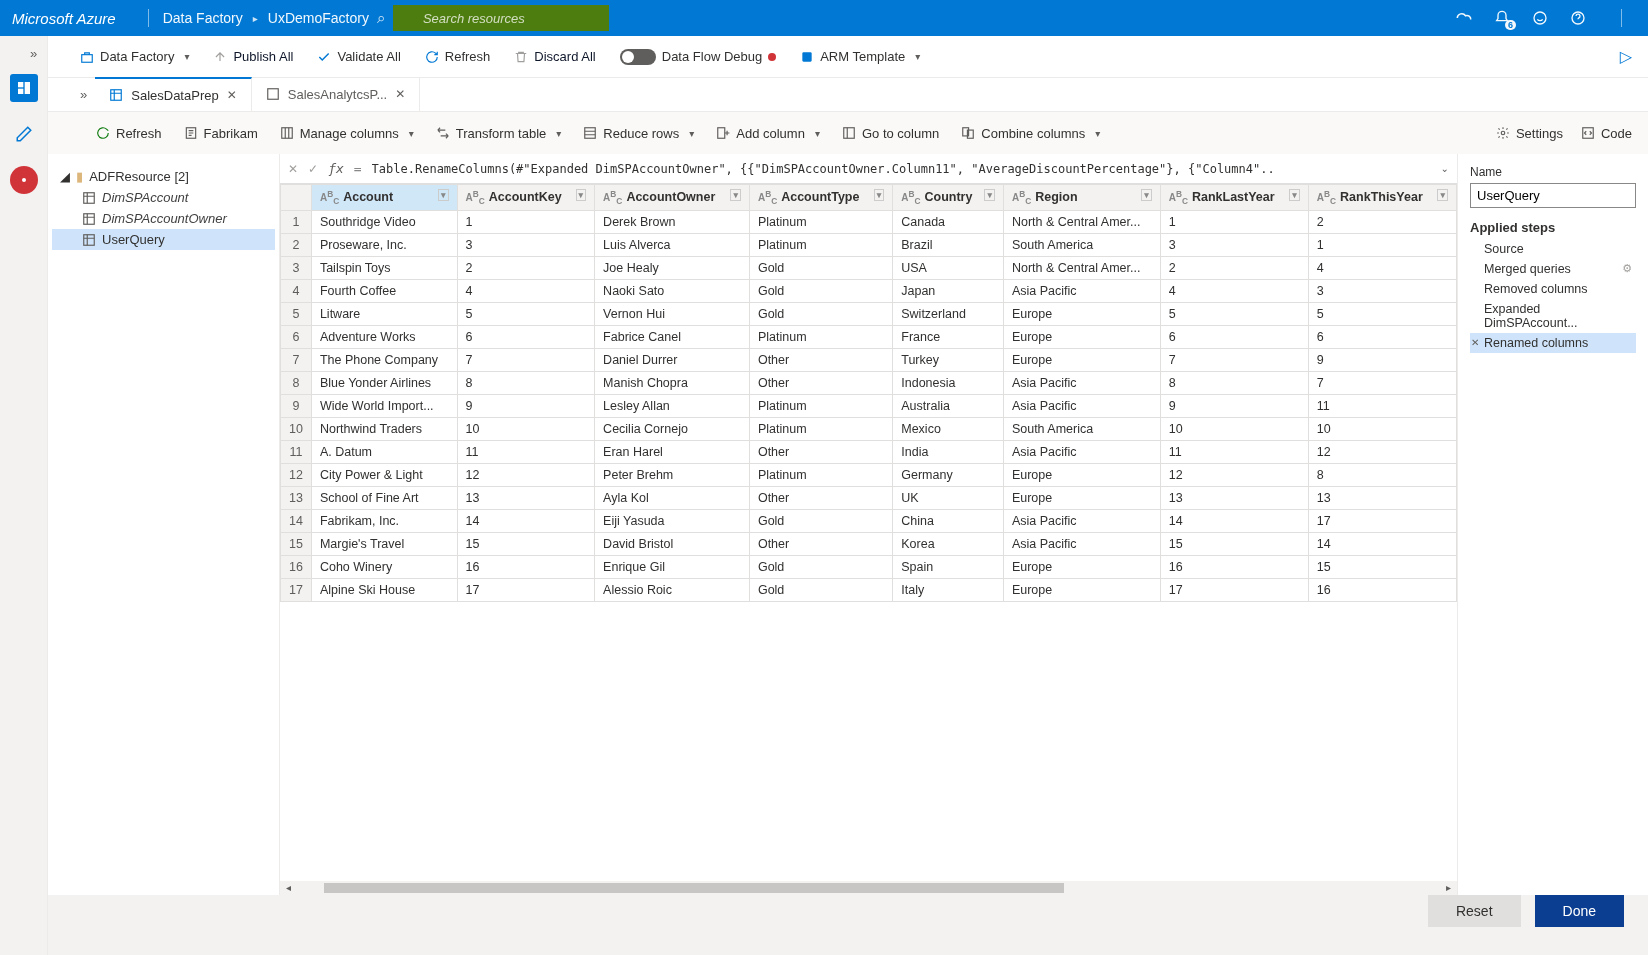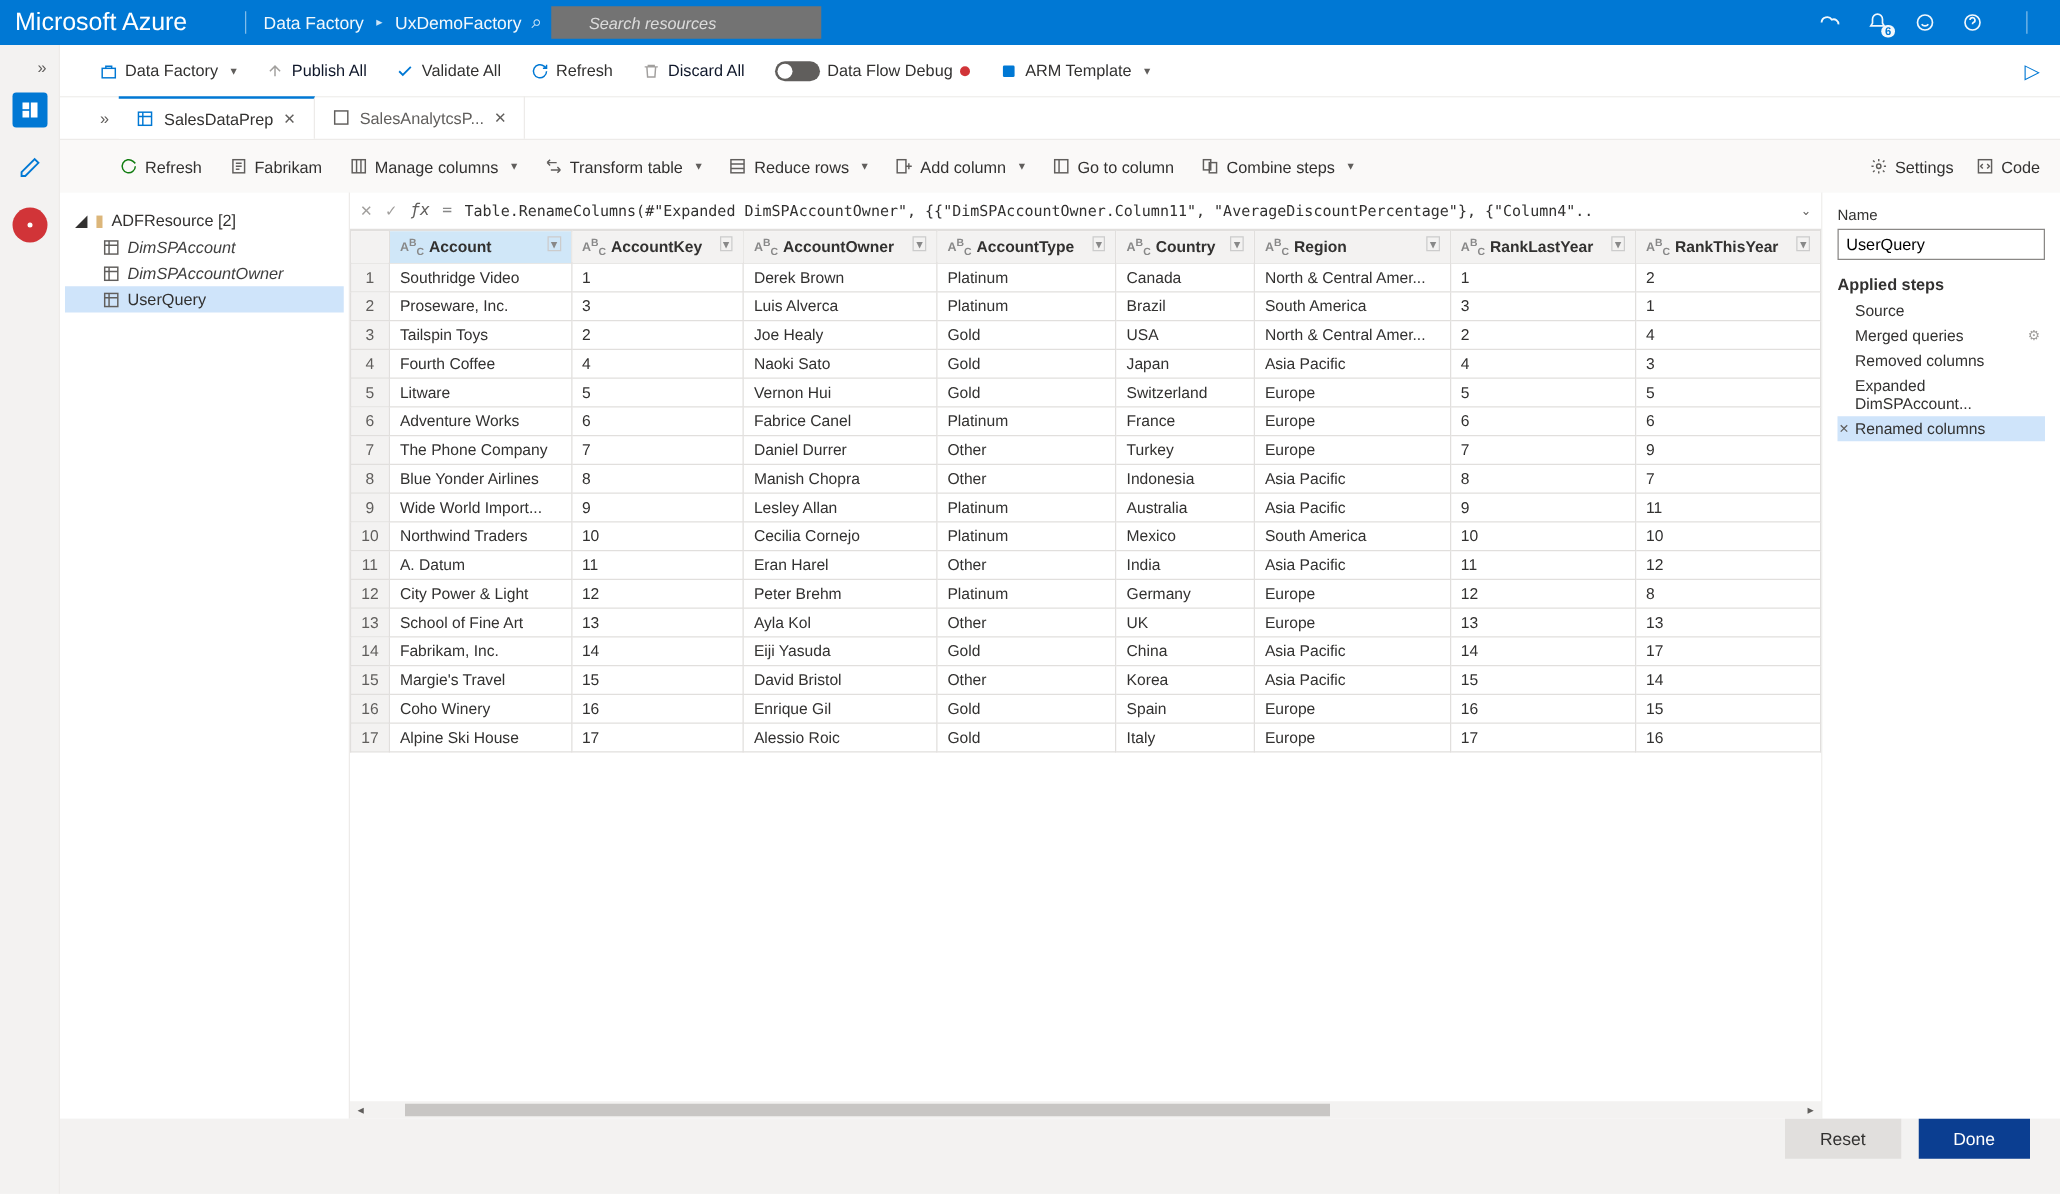--- a/index.html
+++ b/index.html
@@ -1,24 +1,24 @@
 <!DOCTYPE html>
 <html><head>
 <meta charset="utf-8">
 <style>
   * { box-sizing: border-box; margin: 0; padding: 0; font-family: "Segoe UI", Arial, sans-serif; }
   body { width: 1648px; height: 955px; background: #f3f2f1; overflow: hidden; font-size: 13px; color: #323130; }
 
   
   .az-bar { height: 36px; background: #0078d4; color: #fff; display: flex; align-items: center; padding: 0 12px; }
-  .az-brand { font-size: 20px; font-weight: 400; margin-right: 32px; }
+  .az-brand { font-size: 15px; font-weight: 400; margin-right: 18px; font-style: italic; }
   .az-sep { width: 1px; height: 18px; background: rgba(255,255,255,.5); margin: 0 14px; }
   .az-crumb { font-size: 14px; opacity: .95; }
   .az-crumb-caret { margin: 0 10px; font-size: 10px; opacity: .8; }
-  .az-search { margin-left: 24px; flex: 0 0 460px; height: 26px; background: #737373; border: none; color: #fff; padding: 0 10px 0 30px; font-size: 13px; position: relative; }
+  .az-search { margin-left: 24px; flex: 0 0 460px; height: 26px; background: #4d7c0f; border: none; color: #fff; padding: 0 10px 0 30px; font-size: 13px; position: relative; }
   .az-search-wrap { position: relative; }
   .az-search-wrap::before { content: "⌕"; position: absolute; left: 8px; top: 4px; font-size: 15px; color: rgba(255,255,255,.8); }
   .az-search::placeholder { color: rgba(255,255,255,.75); font-style: italic; }
   .az-right { margin-left: auto; display: flex; align-items: center; gap: 20px; }
   .az-ico { width: 18px; height: 18px; opacity: .95; display: flex; align-items: center; justify-content: center; position: relative; }
   .badge { position: absolute; background: #fff; color: #0078d4; font-size: 9px; border-radius: 8px; padding: 0 3px; bottom: -3px; right: -5px; font-weight: 600; }
 
   
   .toolbar { height: 42px; background: #fff; display: flex; align-items: center; padding: 0 16px 0 80px; gap: 24px; border-bottom: 1px solid #edebe9; }
   .tb-item { display: flex; align-items: center; gap: 6px; font-size: 13px; color: #323130; cursor: pointer; }
@@ -260,21 +260,21 @@
         <rect x="3" y="3" width="18" height="18"></rect>
         <path d="M9 3v18"></path>
       </svg>
     <span>Go to column</span>
   </span>
   <span class="tb-item caret-down">
     <svg width="14" height="14" viewBox="0 0 24 24" fill="none" stroke="#605e5c" stroke-width="2">
         <rect x="3" y="3" width="10" height="14"></rect>
         <rect x="11" y="7" width="10" height="14"></rect>
       </svg>
-    <span>Combine steps</span>
+    <span>Combine columns</span>
   </span>
   <div class="right">
     <span class="tb-item">
       <svg width="14" height="14" viewBox="0 0 24 24" fill="none" stroke="#605e5c" stroke-width="2">
           <circle cx="12" cy="12" r="3"></circle>
           <path d="M12 2v3M12 19v3M4.2 4.2l2.1 2.1M17.7 17.7l2.1 2.1M2 12h3M19 12h3M4.2 19.8l2.1-2.1M17.7 6.3l2.1-2.1"></path>
         </svg>
       <span>Settings</span>
     </span>
     <span class="tb-item">

